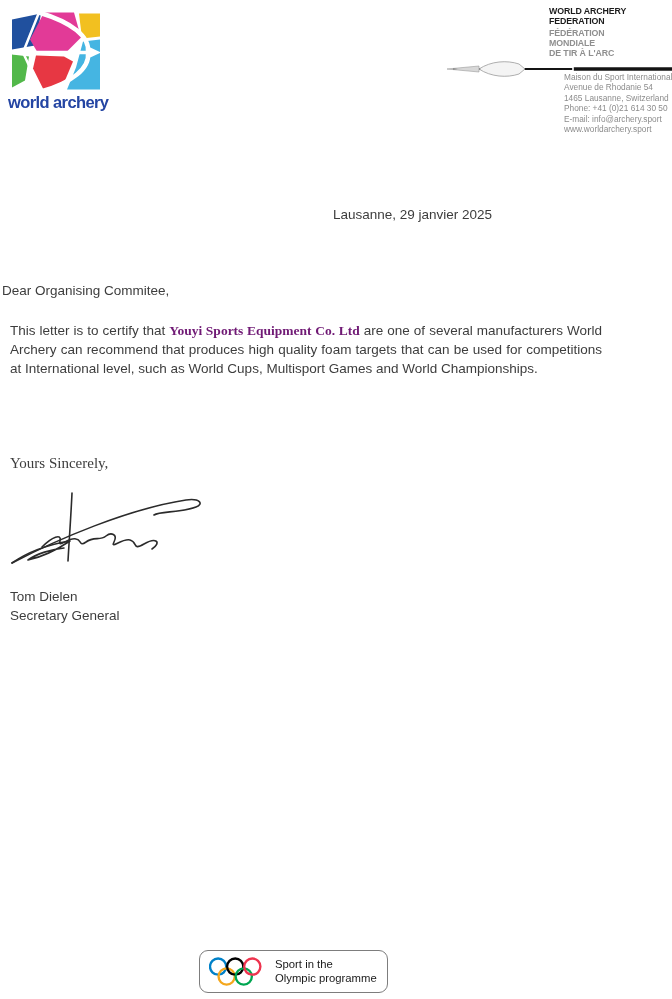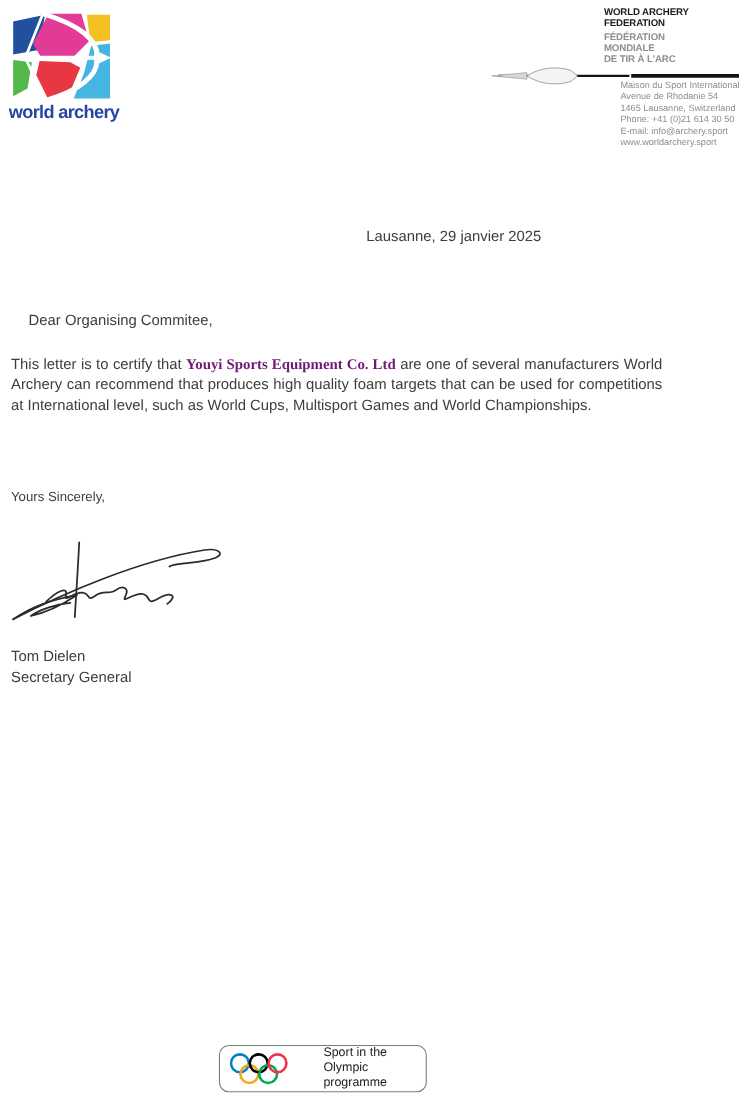--- a/index.html
+++ b/index.html
@@ -24,39 +24,38 @@
   }
   .fed-block { position: absolute; left: 549px; top: 6px; width: 120px; }
   .fed-en { font-size: 8.8px; font-weight: bold; color: #1c1c1c; line-height: 10px; letter-spacing: -0.1px; }
   .fed-fr { font-size: 8.8px; font-weight: bold; color: #8f8f8f; line-height: 10px; letter-spacing: -0.1px; margin-top: 2px; }
   .arrow-svg { position: absolute; left: 445px; top: 58px; width: 227px; height: 22px; }
   .address-block { position: absolute; left: 549px; top: 72px; width: 120px; margin-left: 15px; }
   .address-line { font-size: 8.3px; color: #8c8c8c; line-height: 10.4px; }
 
   
   .dateline { position: absolute; left: 333px; top: 207px; font-size: 13.5px; }
-  .salutation { position: absolute; left: 26px; top: 283px; font-size: 13.5px; }
+  .salutation { position: absolute; left: 2px; top: 283px; font-size: 13.5px; }
   .para1 {
     position: absolute; left: 10px; top: 321px; width: 592px;
     font-size: 13.5px; line-height: 19px; text-align: justify;
   }
   .para1 b { font-weight: bold; color: #701a75; font-family: Liberation Serif, serif; }
   .para2 { position: absolute; left: 10px; top: 421px; font-size: 13.5px; }
-  .closing { position: absolute; left: 10px; top: 444px; font-size: 12px; }
+  .closing { position: absolute; left: 10px; top: 455px; font-size: 15px; font-family: Liberation Serif, serif; }
   .signature-svg { position: absolute; left: 8px; top: 487px; width: 205px; height: 82px; }
   .signer-name { position: absolute; left: 10px; top: 589px; font-size: 13.5px; }
   .signer-title { position: absolute; left: 10px; top: 608px; font-size: 13.5px; }
 
   
   .olympic-box {
     position: absolute; left: 199px; top: 950px; width: 189px; height: 43px;
     border: 1.5px solid #7d7d7d; border-radius: 9px;
     display: flex; align-items: center; padding: 0 9px;
     background: #ffffff;
-    gap: 19px;
   }
   .rings-svg { width: 56px; height: 36px; flex: 0 0 auto; }
   .olympic-text { margin-left: 10px; font-size: 11.3px; line-height: 13.8px; color: #1a1a1a; }
 </style>
 </head>
 <body>
 
 <div class="page">
 
   <svg class="wa-logo-svg" viewBox="0 0 93 83" aria-hidden="true">

